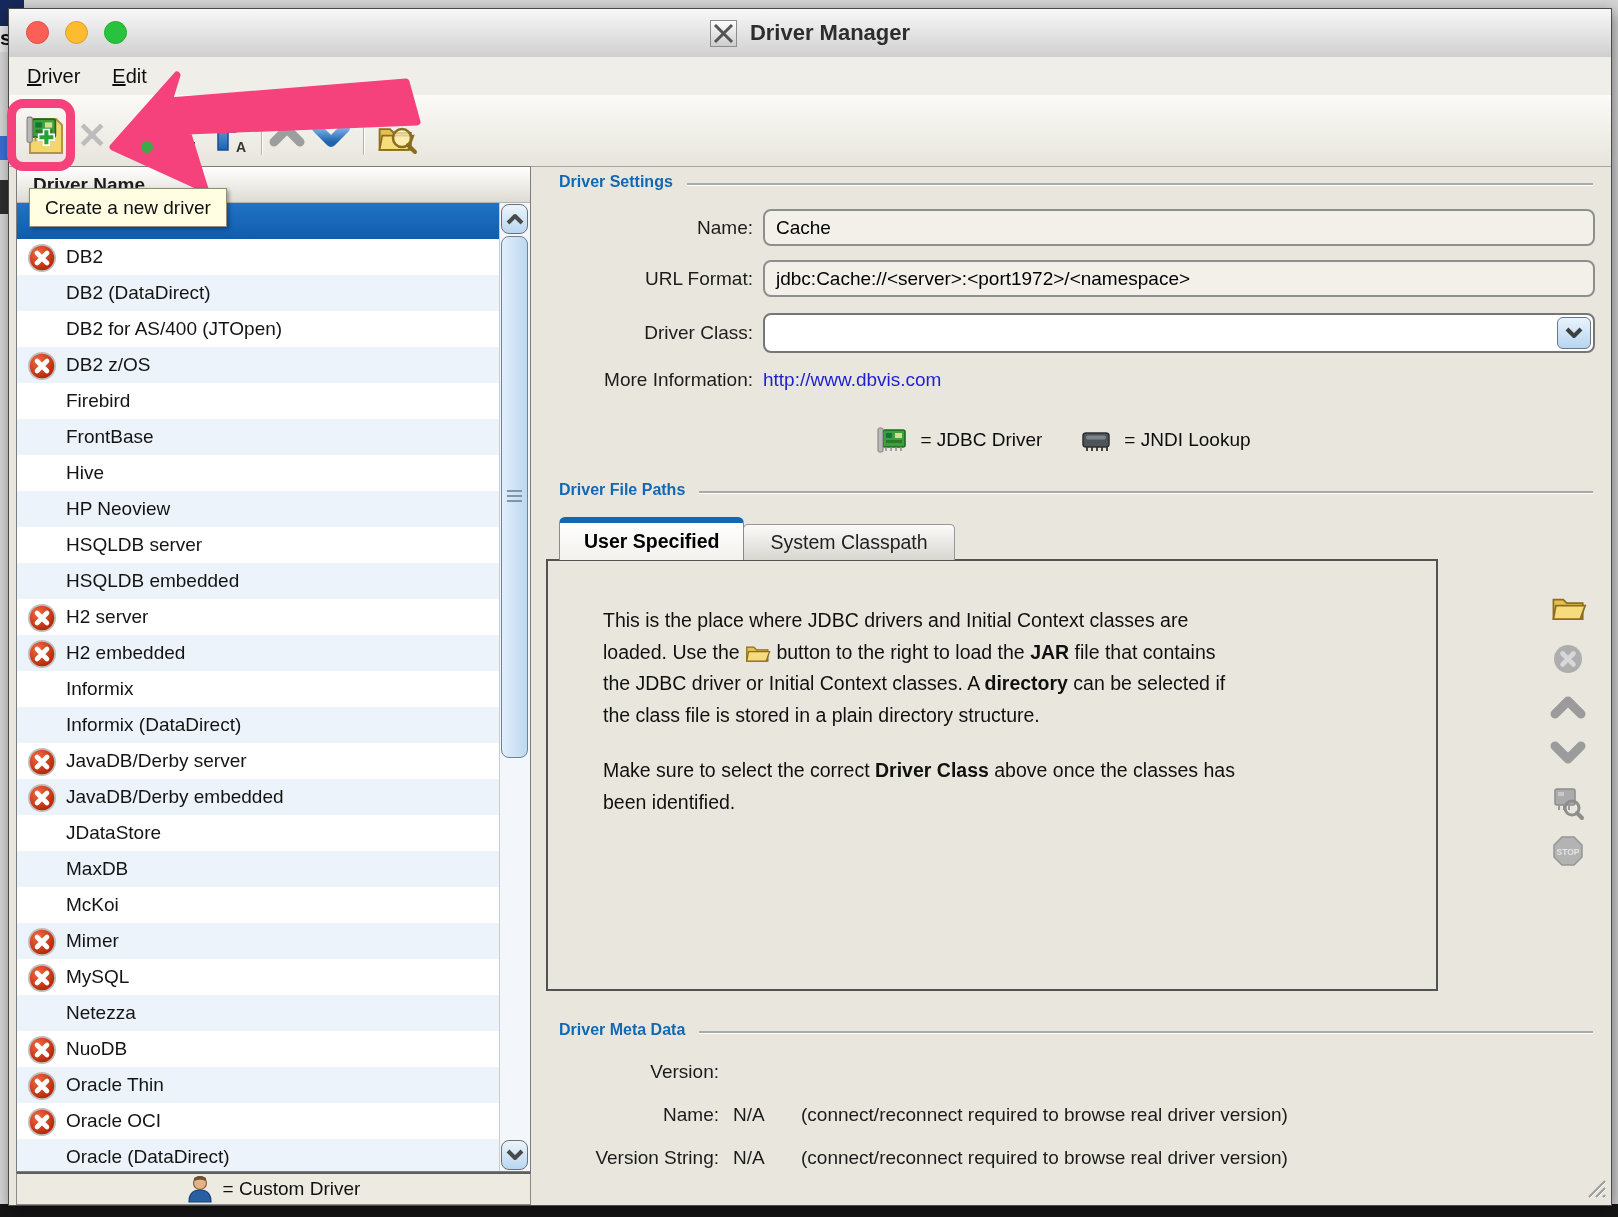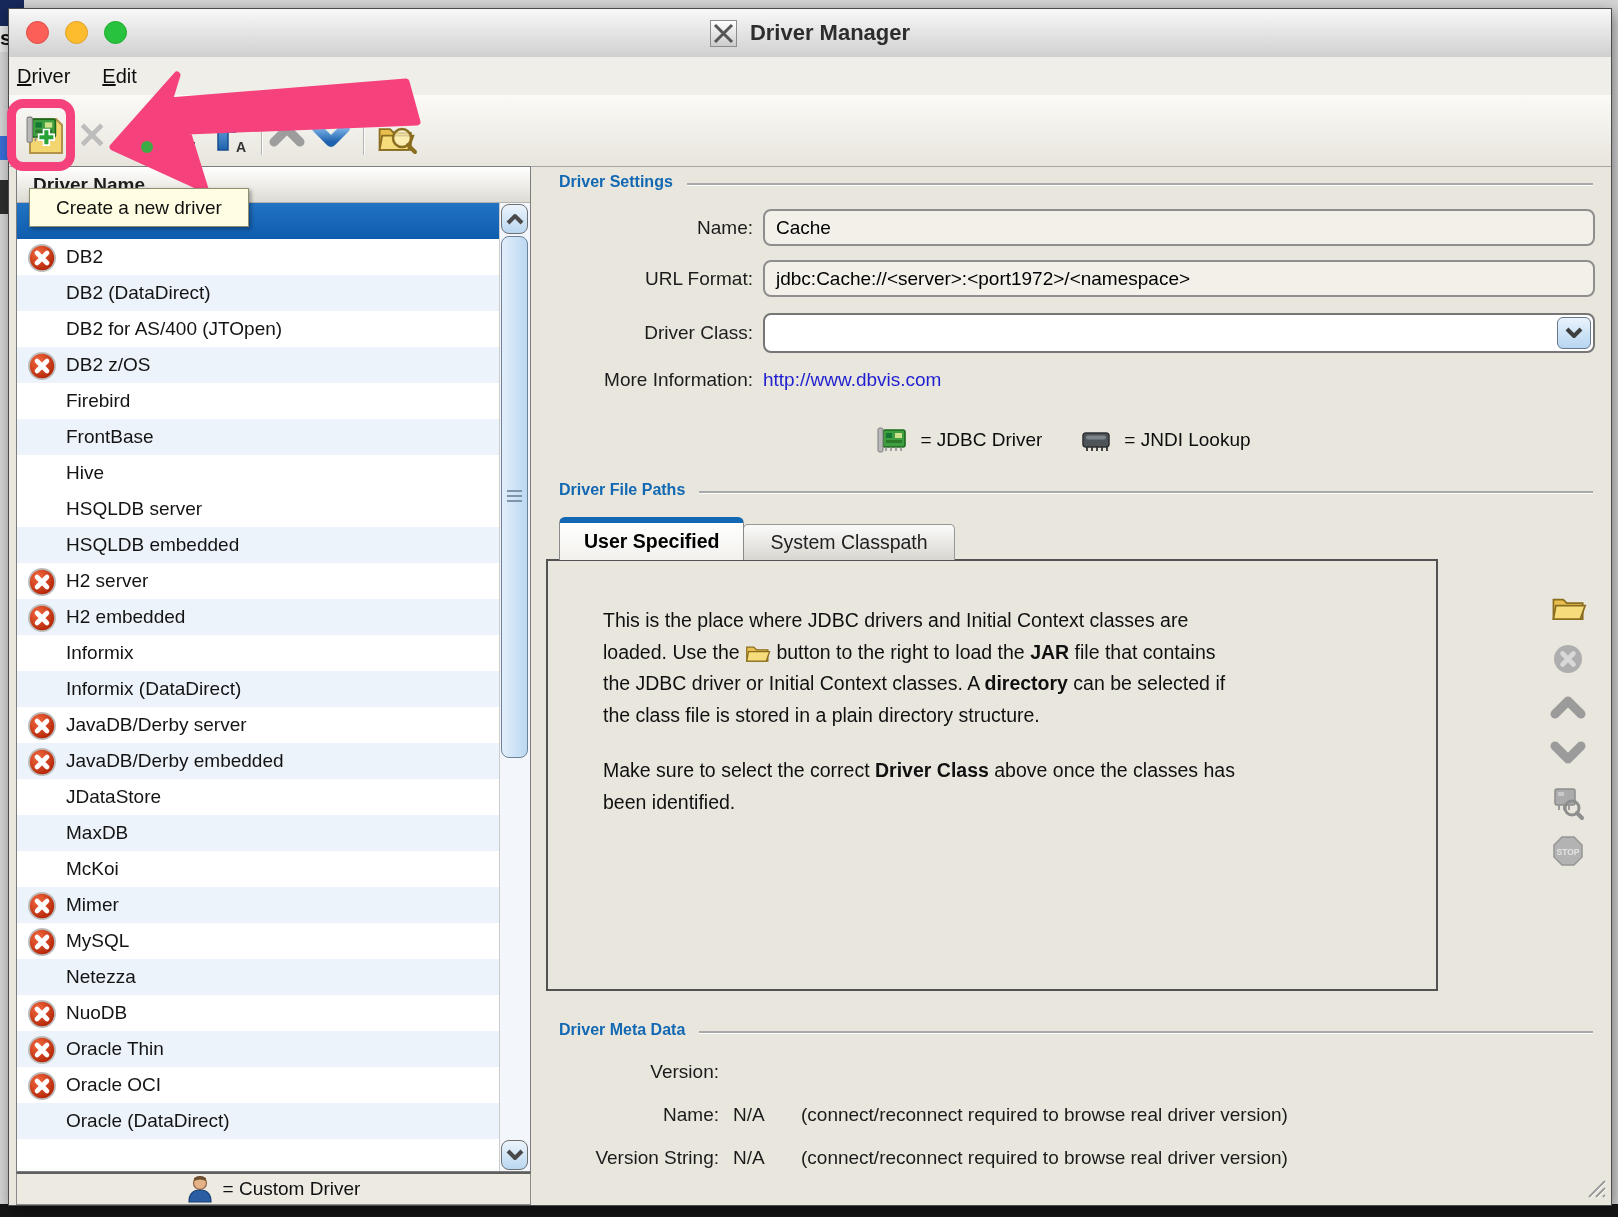--- a/index.html
+++ b/index.html
@@ -28,39 +28,39 @@
   .lights{position:absolute;left:17px;top:12px;display:flex;gap:16px}
   .light{width:23px;height:23px;border-radius:50%;box-sizing:border-box}
   .light.red{background:#fb5f57;border:1px solid #dd4b43}
   .light.yellow{background:#fdbc2e;border:1px solid #dda122}
   .light.green{background:#28c23e;border:1px solid #1dad2b}
   .title-group{display:flex;align-items:center;gap:13px;font-size:22px;font-weight:bold;color:#2d2d2d}
   .x11{width:27px;height:27px;background:linear-gradient(#fefefe,#cccccc);border:1px solid #8d8d8d;box-sizing:border-box}
 
   
   .menubar{position:absolute;left:0;top:48px;right:0;height:38px;background:#efeee9;
-    display:flex;align-items:center;gap:32px;padding-left:8px;font-size:20px;color:#0d0d0d}
+    display:flex;align-items:center;gap:32px;padding-left:18px;font-size:20px;color:#0d0d0d}
   .menu-item{cursor:default}
   .mn{text-decoration:underline}
 
   
   .toolbar{position:absolute;left:0;top:86px;right:0;height:71px;
     background:linear-gradient(#fbfaf7,#e7e5dc);border-bottom:1px solid #a6a6a6}
   .tbtn{position:absolute;top:16px;height:48px;display:flex;align-items:center;justify-content:center}
   .tsep{position:absolute;top:24px;width:2px;height:36px;background:linear-gradient(90deg,#b3b3b3 50%,#fdfdfd 50%)}
   .ghost-x{position:absolute;left:68px;top:20px;font-size:36px;color:#bdbdbd;font-weight:bold}
   .ghost-dot{position:absolute;left:132px;top:46px;width:12px;height:12px;border-radius:50%;background:#3cab46;z-index:32}
 
   
   .hl{position:absolute;left:-2px;top:90px;width:68px;height:72px;border:9px solid #f5417c;
     border-radius:16px;box-sizing:border-box;z-index:30;pointer-events:none}
   .arrow-svg{position:absolute;left:60px;top:58px;z-index:31;pointer-events:none}
   .tooltip{position:absolute;left:20px;top:179px;height:37px;z-index:32;
     background:#fffee3;border:1px solid #8f8f74;box-shadow:2px 2px 4px rgba(0,0,0,.35);
-    display:flex;align-items:center;padding:0 26px;font-size:19px;color:#101010;white-space:nowrap}
+    display:flex;align-items:center;padding:0 15px;font-size:19px;color:#101010;white-space:nowrap}
 
   
   .list{position:absolute;left:7px;top:157px;width:515px;height:1006px;background:#fff;
     border:1px solid #7d7d7d;box-sizing:border-box;overflow:hidden}
   .list-header{height:36px;background:linear-gradient(#ffffff,#eceae4 60%,#dddbd4);
     border-bottom:1px solid #b3b3b3;display:flex;align-items:center;padding-left:16px;
     font-weight:bold;font-size:19px;color:#1d1d1d;box-sizing:border-box}
   .rows{position:absolute;left:0;top:36px;right:31px;bottom:0;overflow:hidden}
   .row{height:36px;display:flex;align-items:center;padding-left:10px;gap:10px;
     font-size:19px;color:#141414;box-sizing:border-box}
@@ -318,20 +318,28 @@
 
         <div class="row">
           <span class="err-badge" style="visibility: hidden;">
             <svg width="30" height="30">
               <use href="#errx"></use>
             </svg>
           </span>
           <span>Hive</span>
         </div>
 
+        <div class="row alt">
+          <span class="err-badge" style="visibility: hidden;">
+            <svg width="30" height="30">
+              <use href="#errx"></use>
+            </svg>
+          </span>
+          <span>HP Neoview</span>
+        </div>
 
         <div class="row">
           <span class="err-badge" style="visibility: hidden;">
             <svg width="30" height="30">
               <use href="#errx"></use>
             </svg>
           </span>
           <span>HSQLDB server</span>
         </div>
 

